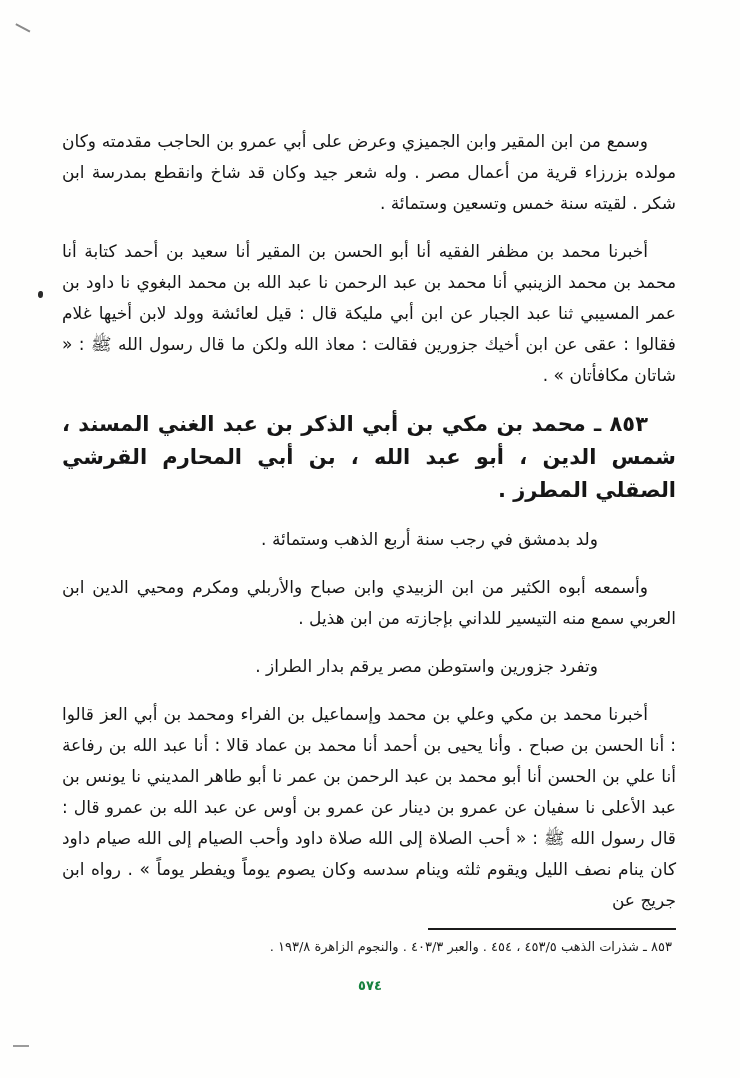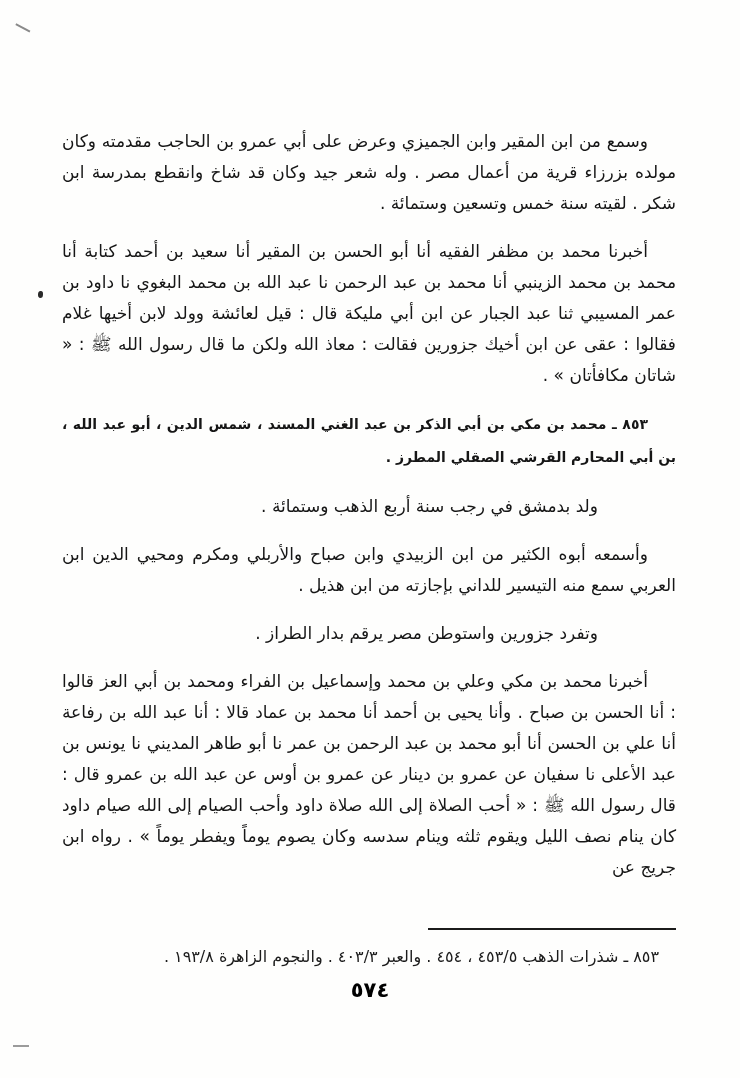--- a/index.html
+++ b/index.html
@@ -22,54 +22,54 @@
     font-size: 17px;
     line-height: 31px;
     text-align: justify;
     margin-top: 44px;
   }
   .content p { margin: 0 0 17px 0; }
   .indent  { text-indent: 28px; }
   .short   { text-indent: 78px; }
   .heading {
     font-weight: 700;
-    font-size: 14px;
+    font-size: 21px;
     line-height: 33px;
     text-indent: 28px;
     margin: 28px 0 20px 0;
   }
   .footnote-area {
     position: absolute;
     top: 928px;
     right: 64px;
     left: 64px;
   }
   .footnote-rule {
     width: 248px;
     height: 2px;
     background: #1b1b1b;
     margin-bottom: 7px;
   }
   .footnote {
-    margin: 17px;
-    font-size: 16px;
+    margin: 4px;
+    font-size: 13px;
     line-height: 20px;
     text-align: right;
     color: #1b1b1b;
   }
   .page-number {
     position: absolute;
     top: 978px;
     left: 0;
     right: 0;
     text-align: center;
-    font-size: 21px;
+    font-size: 13px;
     font-weight: 700;
     letter-spacing: 1px;
-    color: #000000;
+    color: #15803d;
   }
   
   .ink-speck {
     position: absolute;
     left: 38px;
     top: 291px;
     width: 5px;
     height: 7px;
     background: #2a2a2a;
     border-radius: 50% 40% 55% 45%;

